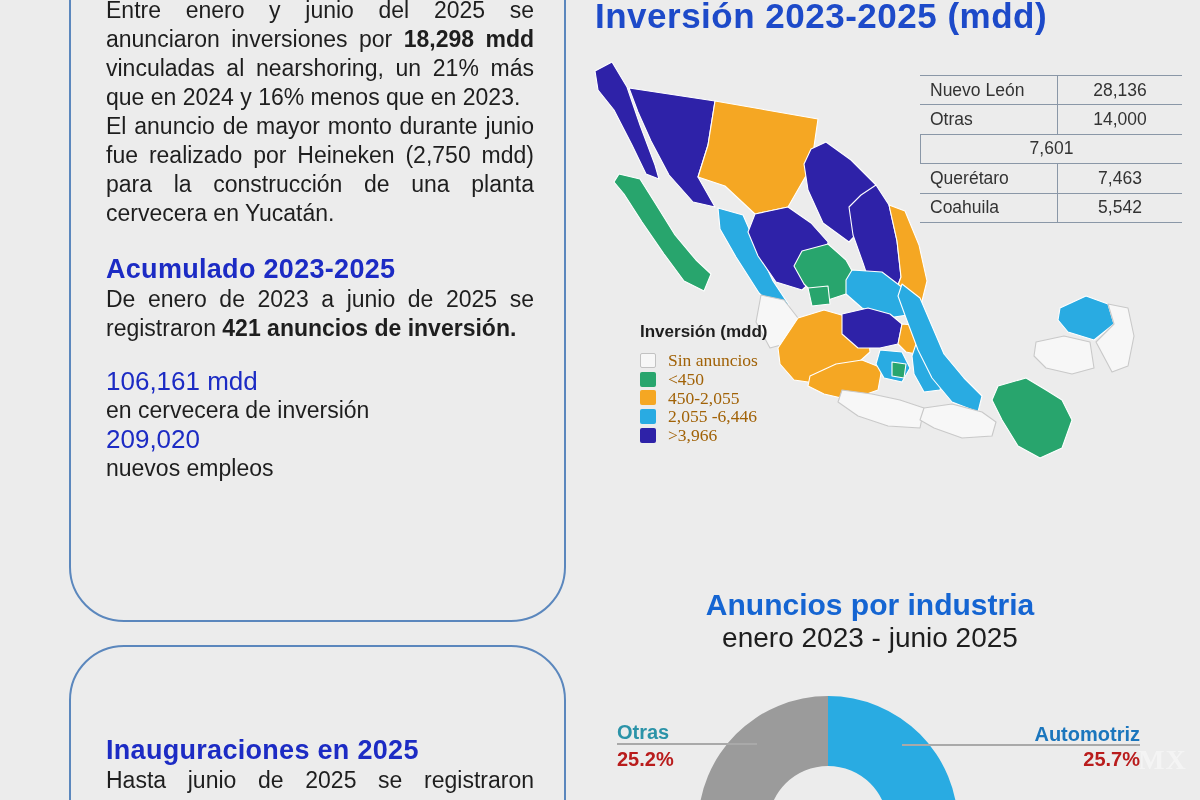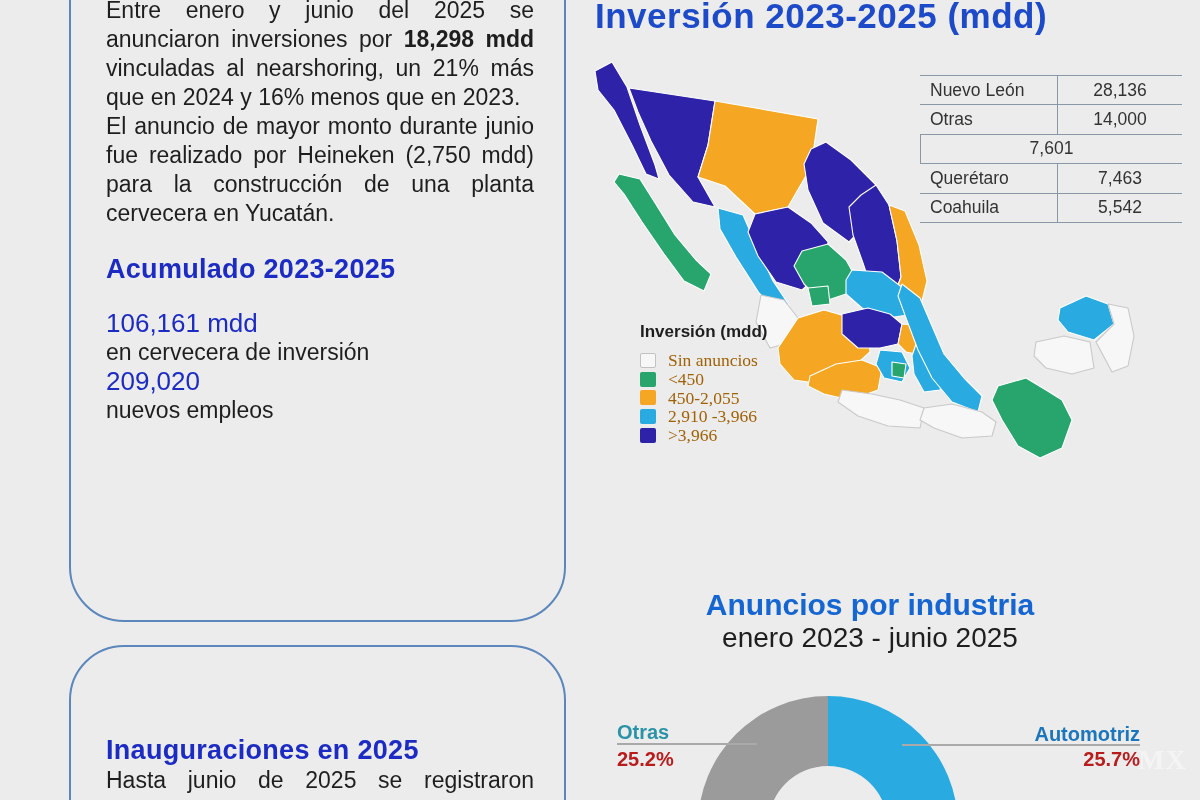--- a/index.html
+++ b/index.html
@@ -72,20 +72,21 @@
 </style>
 </head>
 <body>
 
 <div id="page">
 
   <div id="box1" class="panel">
     <p class="body"><span>Entre enero y junio del 2025 se anunciaron inversiones por </span><b>18,298 mdd</b><span> vinculadas al nearshoring, un 21% más que en 2024 y 16% menos que en 2023.</span></p>
     <p class="body mt">El anuncio de mayor monto durante junio fue realizado por Heineken (2,750 mdd) para la construcción de una planta cervecera en Yucatán.</p>
     <h2 class="blue-h">Acumulado 2023-2025</h2>
+    <p class="body mt"><span>De enero de 2023 a junio de 2025 se registraron </span><b>421 anuncios de inversión.</b></p>
     <div class="stats">
       <div class="stat-val">106,161 mdd</div>
       <div class="stat-label">en cervecera de inversión</div>
       <div class="stat-val">209,020</div>
       <div class="stat-label">nuevos empleos</div>
     </div>
   </div>
 
   <div id="box2" class="panel">
     <h2 class="blue-h" style="margin-top:16px">Inauguraciones en 2025</h2>
@@ -157,21 +158,21 @@
         <div class="lrow">
           <span class="lswatch" style="background: rgb(40, 165, 109);"></span>
           <span class="llabel">&lt;450</span>
         </div>
         <div class="lrow">
           <span class="lswatch" style="background: rgb(245, 167, 35);"></span>
           <span class="llabel">450-2,055</span>
         </div>
         <div class="lrow">
           <span class="lswatch" style="background: rgb(41, 171, 226);"></span>
-          <span class="llabel">2,910 -3,966</span>
+          <span class="llabel">2,055 -6,446</span>
         </div>
         <div class="lrow">
           <span class="lswatch" style="background: rgb(46, 34, 168);"></span>
           <span class="llabel">&gt;3,966</span>
         </div>
       </div>
   </div>
 
   <div id="industry-title">Anuncios por industria</div>
   <div id="industry-sub">enero 2023 - junio 2025</div>

